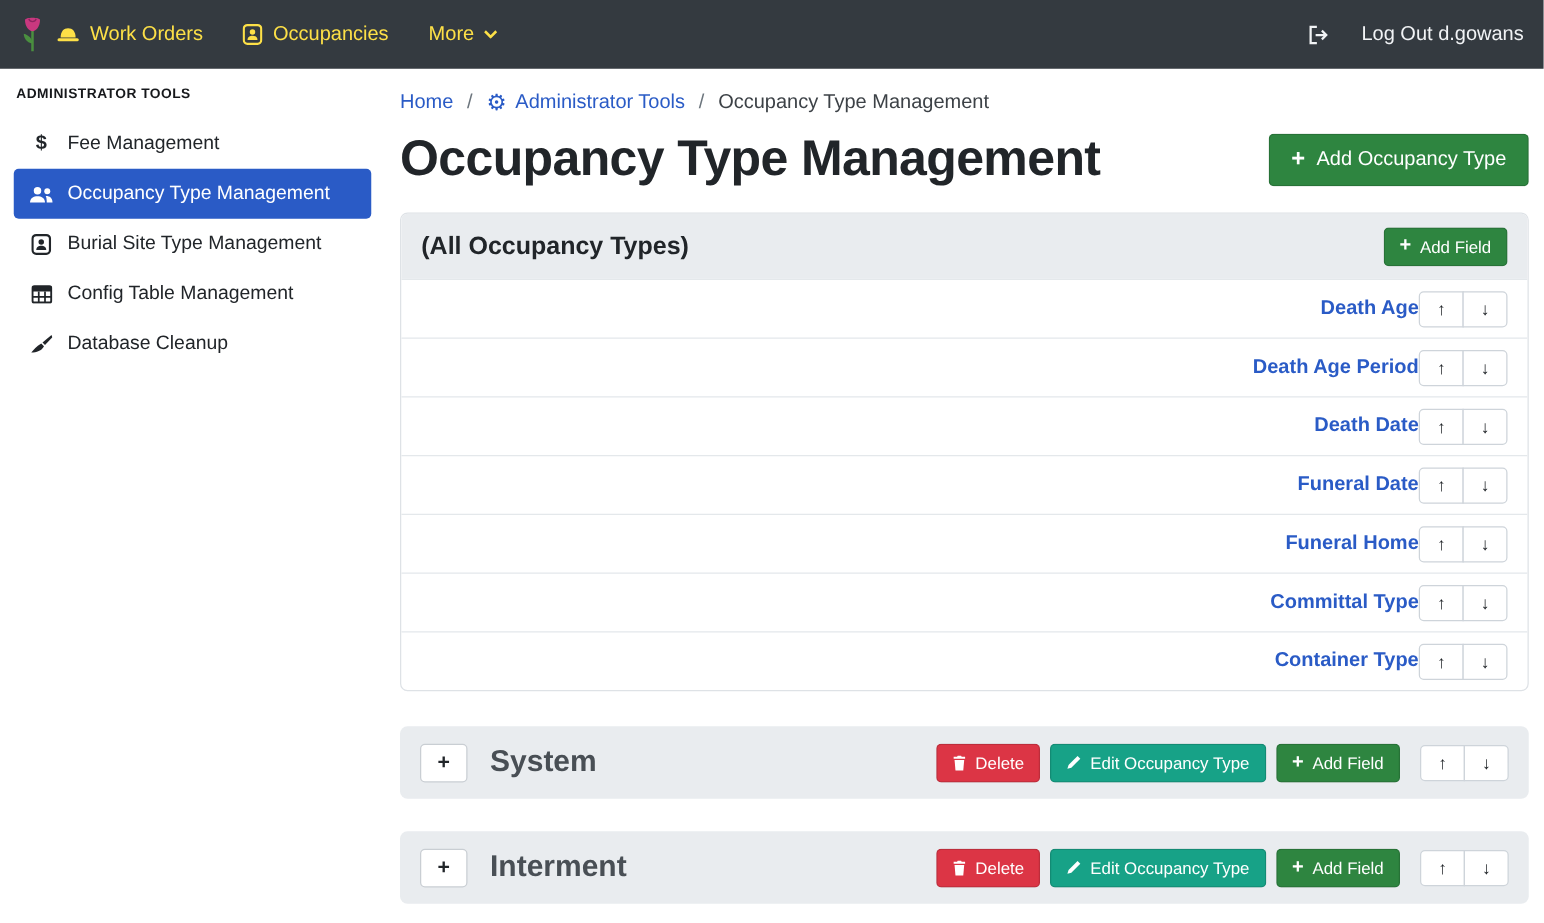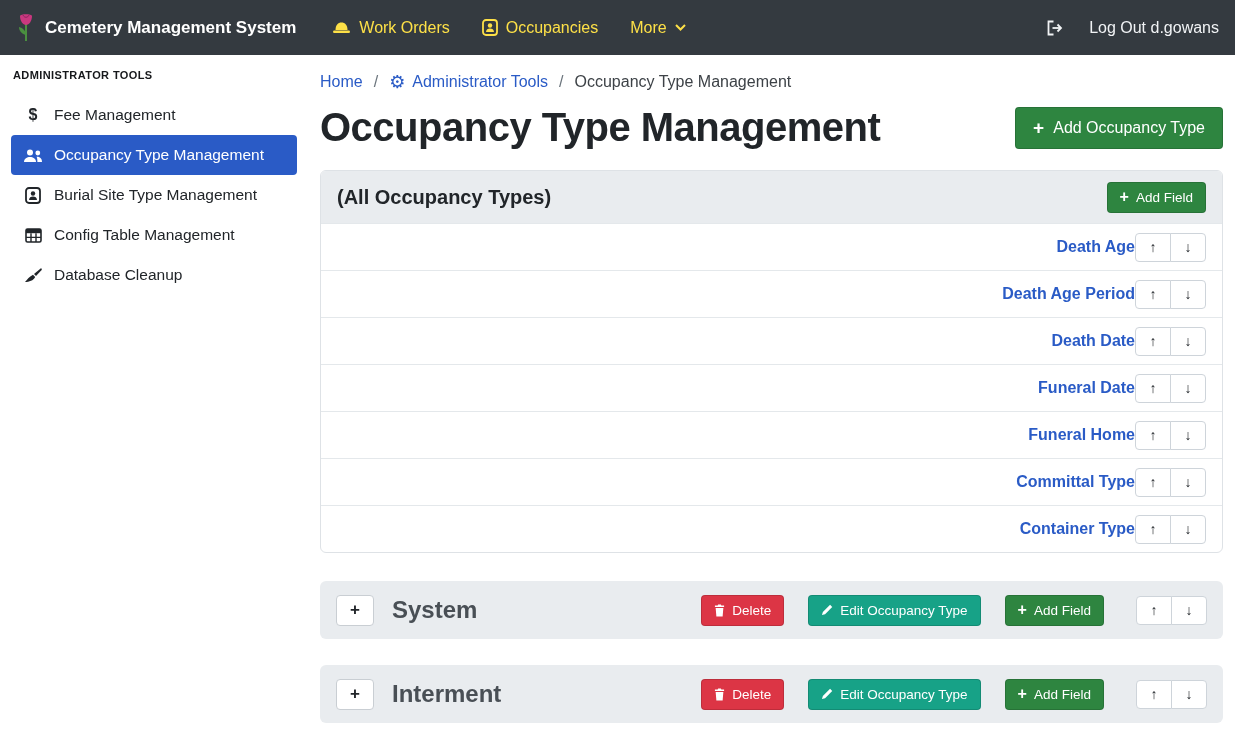--- a/index.html
+++ b/index.html
@@ -61,36 +61,35 @@
   .arrow-btn{width:36px;height:29px;background:#fff;border:1px solid #ced4da;color:#212529;font-size:14px;display:flex;align-items:center;justify-content:center}
   .arrow-btn.first{border-radius:4px 0 0 4px}
   .arrow-btn.last{border-radius:0 4px 4px 0;margin-left:-1px}
   .arrow{font-weight:700;line-height:1}
 
   
   .section-bar{margin-top:28px;height:58px;background:var(--section-bg,#e9ecef);border-radius:6px;display:flex;align-items:center;padding:0 16px}
   .section-bar + .section-bar{margin-top:26px}
   .expand-btn{width:38px;height:31px;background:#fff;border:1px solid #c9ced3;border-radius:4px;font-size:17px;font-weight:600;color:#212529;display:flex;align-items:center;justify-content:center}
   .section-title{margin-left:18px;font-size:24px;font-weight:600;color:#494f55}
-  .section-actions{margin-left:auto;display:flex;align-items:center;gap:24px}
+  .section-actions{margin-left:auto;display:flex;align-items:center;gap:8px}
   .section-actions .arrow-group{margin-left:8px}
 </style>
 </head>
 <body>
 
 <header class="navbar">
   <span class="brand-icon">
     <svg width="20" height="30" viewBox="0 0 20 30">
       <path d="M10 28 C10 21 10 16 10 11" stroke="#4a8f3f" stroke-width="2" fill="none"></path>
       <path d="M10 22 C5 21 3 17 3 14 C7 15 10 18 10 22Z" fill="#4a8f3f"></path>
       <path d="M4 3 C4 0.5 16 0.5 16 3 C16 8 13 12 10 12 C7 12 4 8 4 3Z" fill="#c9387f"></path>
       <path d="M7 2 C8 5 12 5 13 2" stroke="#8e2460" stroke-width="1" fill="none"></path>
     </svg>
   </span>
-  <a class="brand">Cemetery Management System</a>
   <nav class="nav-links">
     <a class="nav-link">
       <span class="nav-ico">
         <svg width="19" height="15" viewBox="0 0 19 15" fill="currentColor">
           <path d="M3.5 10 C3.5 5 6 2.5 9.5 2.5 C13 2.5 15.5 5 15.5 10Z"></path>
           <rect x="1" y="10.5" width="17" height="2.5" rx="1.2"></rect>
         </svg>
       </span>
       <span>Work Orders</span>
     </a>

